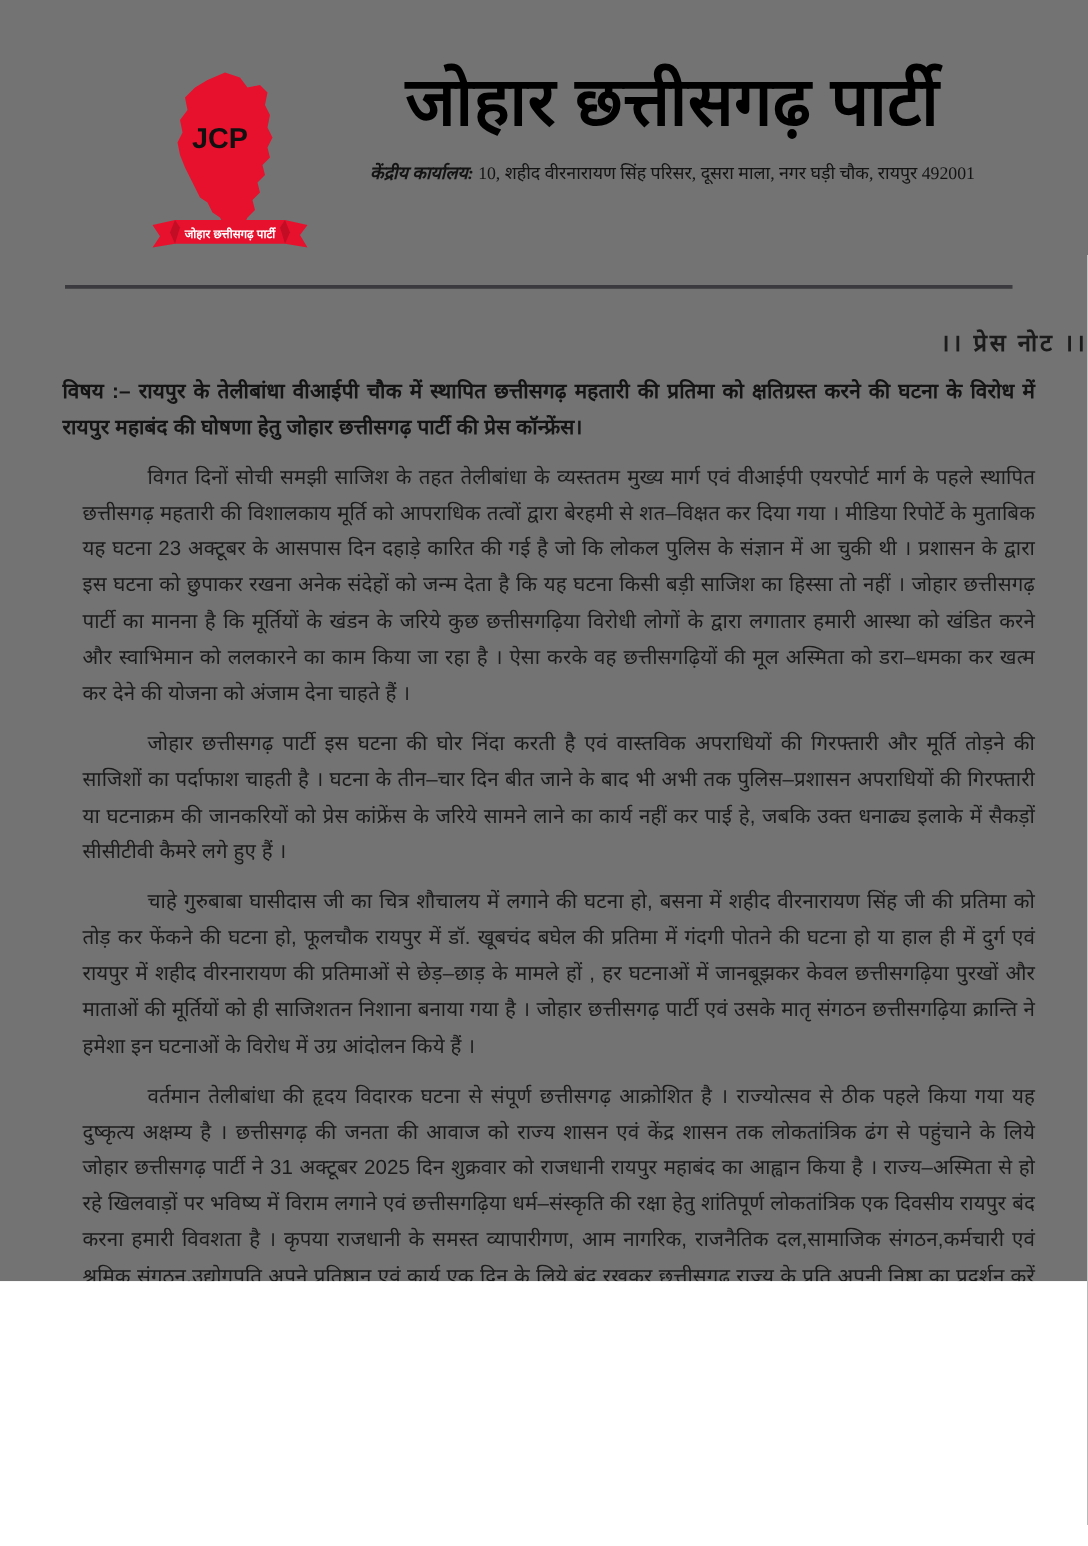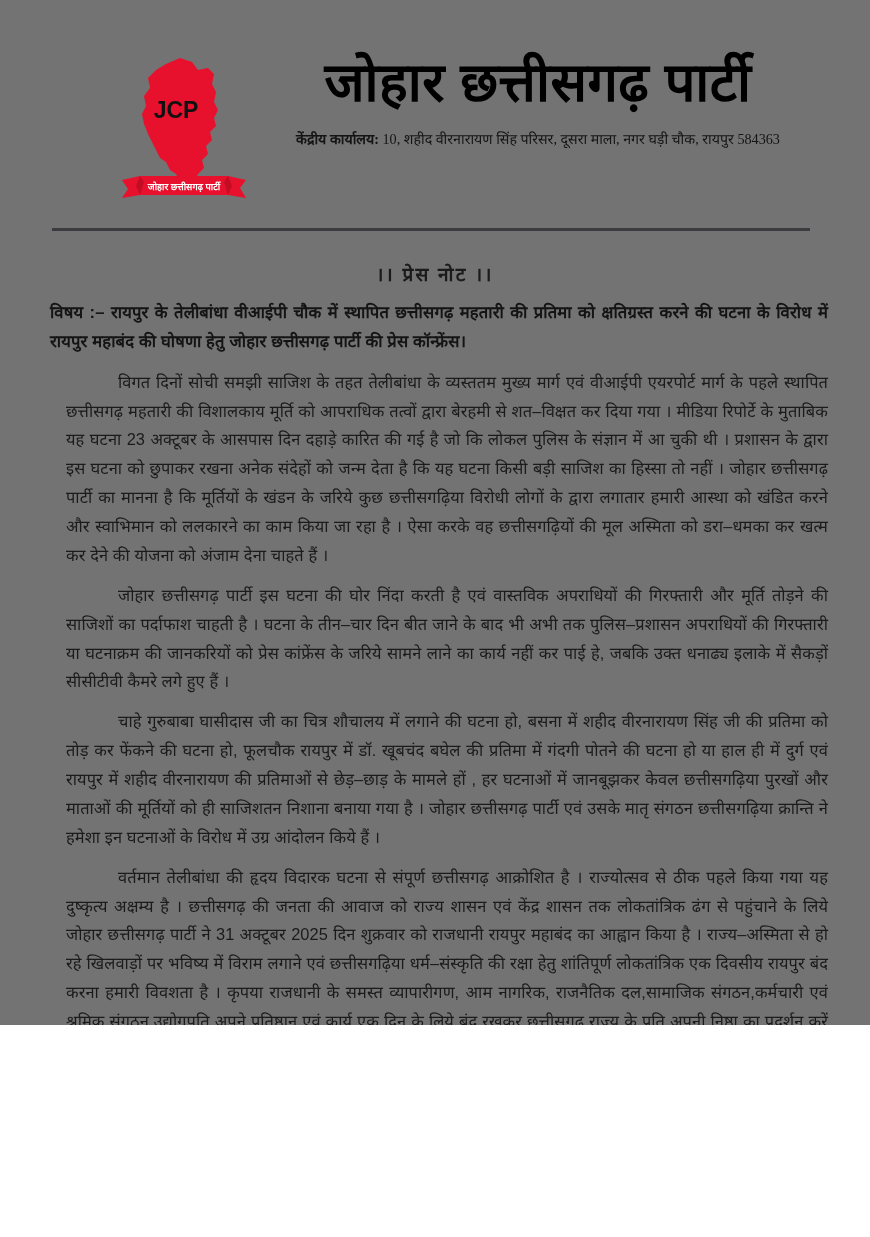--- a/index.html
+++ b/index.html
@@ -52,31 +52,31 @@
     margin: 4px 0 0 0;
   }
   .addr-block {
     margin-top: 16px;
     font-size: 14.2px;
     line-height: 1.62;
     color: #141414;
     font-family: "Liberation Serif", "DejaVu Serif", serif;
   }
   .addr-line { white-space: nowrap; }
-  .addr-label { font-weight: bold; }
+  .addr-label { font-weight: bold; font-style: italic; }
 
   .rule {
     height: 3px;
     background: #3b3b3f;
     margin: 18px 60px 0 52px;
   }
 
   
   .doc-title {
-    text-align: center;
+    text-align: right;
     font-size: 19px;
     font-weight: bold;
     letter-spacing: 2.2px;
     margin: 30px 0 0 0;
     color: #1b1b1b;
   }
 
   .content {
     padding: 0 42px 0 50px;
     box-sizing: border-box;
@@ -143,21 +143,21 @@
         <path fill="#C30D25" d="M110 124 L106 130 L110 143 L114 134 Z"></path>
         <text x="66" y="138" font-family="'Liberation Sans','DejaVu Sans',sans-serif" font-size="9.3" font-weight="bold" fill="#ffffff" text-anchor="middle">जोहार छत्तीसगढ़ पार्टी</text>
       </svg>
     </div>
 
     <div class="head-text">
       <div class="org-title">जोहार छत्तीसगढ़ पार्टी</div>
 
       <div class="addr-block">
         <div class="addr-line">
-          <span class="addr-label">केंद्रीय कार्यालय:</span><span> 10, शहीद वीरनारायण सिंह परिसर, दूसरा माला, नगर घड़ी चौक, रायपुर 584363</span>
+          <span class="addr-label">केंद्रीय कार्यालय:</span><span> 10, शहीद वीरनारायण सिंह परिसर, दूसरा माला, नगर घड़ी चौक, रायपुर 492001</span>
         </div>
       </div>
     </div>
   </div>
 
   <div class="rule"></div>
 
   <div class="doc-title">।।  प्रेस नोट  ।।</div>
 
   <div class="content">

